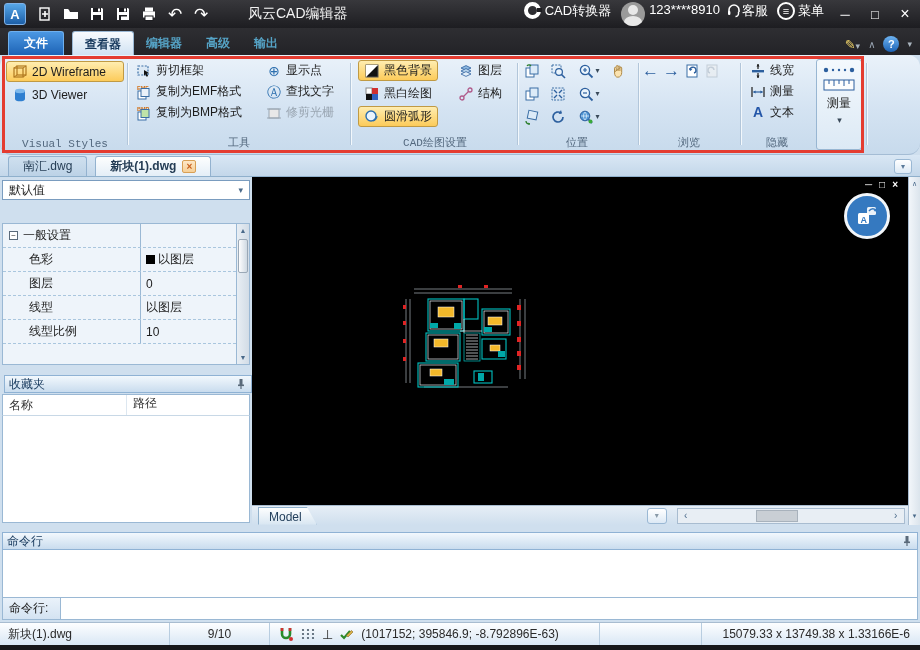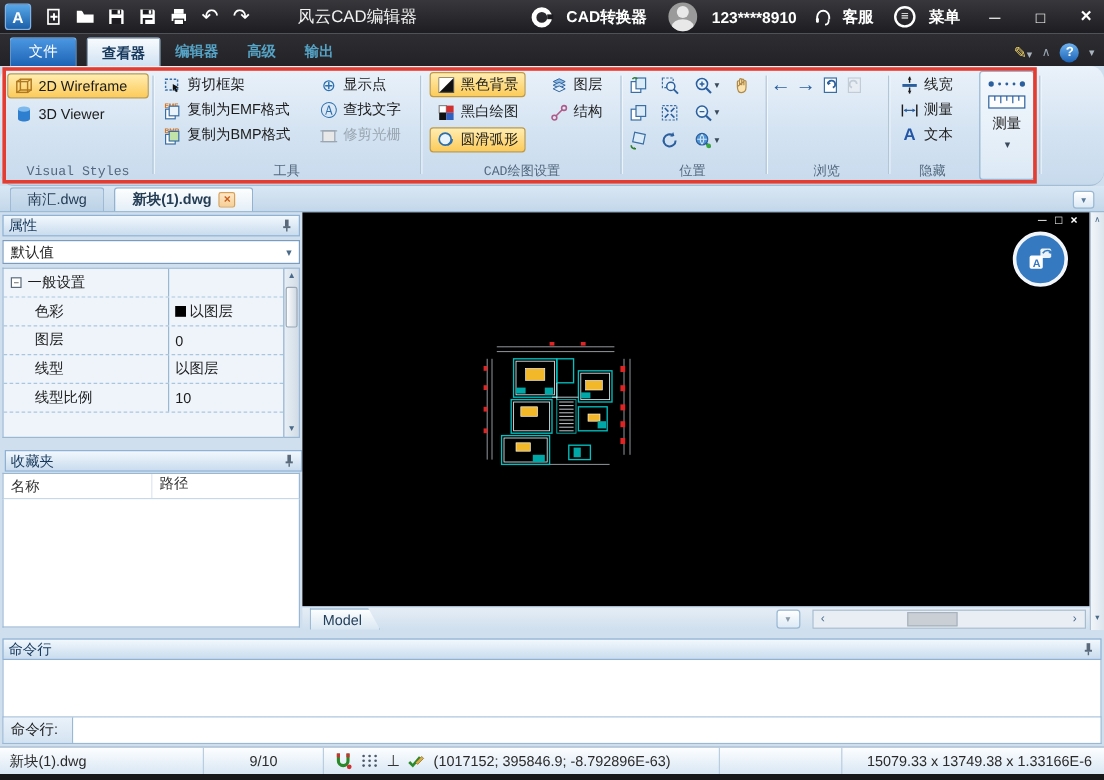--- a/index.html
+++ b/index.html
@@ -8,36 +8,36 @@
     font-family:"Liberation Sans","DejaVu Sans",sans-serif;background:#cfdfee;font-size:12px;color:#1c1c1c;}
 
   
   .titlebar{position:absolute;left:0;top:0;width:920px;height:28px;
     background:linear-gradient(#38383c,#1d1d21);display:flex;align-items:center;color:#fff;}
   .tb-btn{display:flex;align-items:center;justify-content:center;height:24px;min-width:26px;color:#fff;cursor:default;}
   .appicon{width:22px;height:22px;margin:0 6px 0 4px;border:1px solid #7fb2e8;border-radius:3px;
     background:linear-gradient(#57a7e8,#1c5fa8);display:flex;align-items:center;justify-content:center;
     color:#fff;font-weight:bold;font-size:13px;}
   .tb-title{margin-left:34px;font-size:14px;color:#f2f2f2;}
-  .tb-right{margin-left:auto;display:flex;align-items:center;gap:8px;font-weight:bold;}
+  .tb-right{margin-left:auto;display:flex;align-items:flex-start;gap:0;}
   .tb-label{font-size:13px;color:#fff;margin-right:6px;}
   .donut{width:17px;height:17px;border-radius:50%;border:4px solid #fff;position:relative;margin:0 4px;}
   .donut:after{content:"";position:absolute;right:-5px;top:2px;width:5px;height:4px;background:#1d1d21;}
   .avatar{width:24px;height:24px;border-radius:50%;background:#9a9a9a;position:relative;overflow:hidden;margin:0 4px;}
   .avatar:before{content:"";position:absolute;left:7px;top:3px;width:10px;height:10px;border-radius:50%;background:#e8e8e8;}
   .avatar:after{content:"";position:absolute;left:3px;top:14px;width:18px;height:12px;border-radius:50%;background:#e8e8e8;}
   .circle-ic{width:18px;height:18px;border-radius:50%;border:2px solid #fff;display:flex;align-items:center;justify-content:center;font-size:11px;margin:0 3px;}
   .winbtn{font-size:13px;width:30px;}
   .winbtn.close{font-size:16px;}
 
   
   .menubar{position:absolute;left:0;top:28px;width:920px;height:27px;
     background:linear-gradient(#2e2e32,#232327);display:flex;align-items:flex-end;}
   .file-btn{margin:0 8px 0 8px;height:24px;padding:3px 15px;border-radius:3px 3px 0 0;
-    background:linear-gradient(#4b97e2,#1d63b5);border:1px solid #6fb0ee;border-bottom:none;color:#fff;font-weight:normal;}
+    background:linear-gradient(#4b97e2,#1d63b5);border:1px solid #6fb0ee;border-bottom:none;color:#fff;font-weight:bold;}
   .mtab{height:24px;padding:4px 12px;color:#55a3c6;font-weight:bold;}
   .mtab.active{background:linear-gradient(#f8fbfe,#d0e2f2);color:#16385c;border:1px solid #9ab8d4;border-bottom:none;border-radius:3px 3px 0 0;}
   .menubar-right{margin-left:auto;display:flex;align-items:center;gap:8px;margin-right:8px;padding-bottom:3px;}
   .edit-ic{color:#f5d76a;font-size:13px;}
   .chev-dim{color:#aab4be;font-size:9px;}
   .help-ic{width:16px;height:16px;border-radius:50%;background:linear-gradient(#6db3f2,#1c62b4);color:#fff;
     display:flex;align-items:center;justify-content:center;font-weight:bold;font-size:11px;}
   .collapse-ic{color:#9aa6b4;font-size:10px;}
 
   
@@ -479,28 +479,20 @@
         <span>南汇.dwg</span>
       </div>
     <div class="dtab active">
       <span>新块(1).dwg</span>
       <span class="tab-close">×</span>
     </div>
     <div class="tabstrip-chev">▾</div>
   </div>
 
   <div class="leftpanel">
-    <div class="phead">
-      <span>属性</span>
-      <svg class="pin" width="12" height="12" viewBox="0 0 12 12">
-          <rect x="4.5" y="1" width="3" height="6" fill="#5a6a7a"></rect>
-          <rect x="3" y="6.5" width="6" height="1.6" fill="#5a6a7a"></rect>
-          <path d="M6 8v3" stroke="#5a6a7a" stroke-width="1.2"></path>
-        </svg>
-    </div>
     <div class="preset">
       <span>默认值</span>
       <span class="chev">▾</span>
     </div>
     <div class="propgrid">
       <div class="prow group">
         <div class="pk">
             <span class="minusbox">−</span>
             <span>一般设置</span>
           </div>

